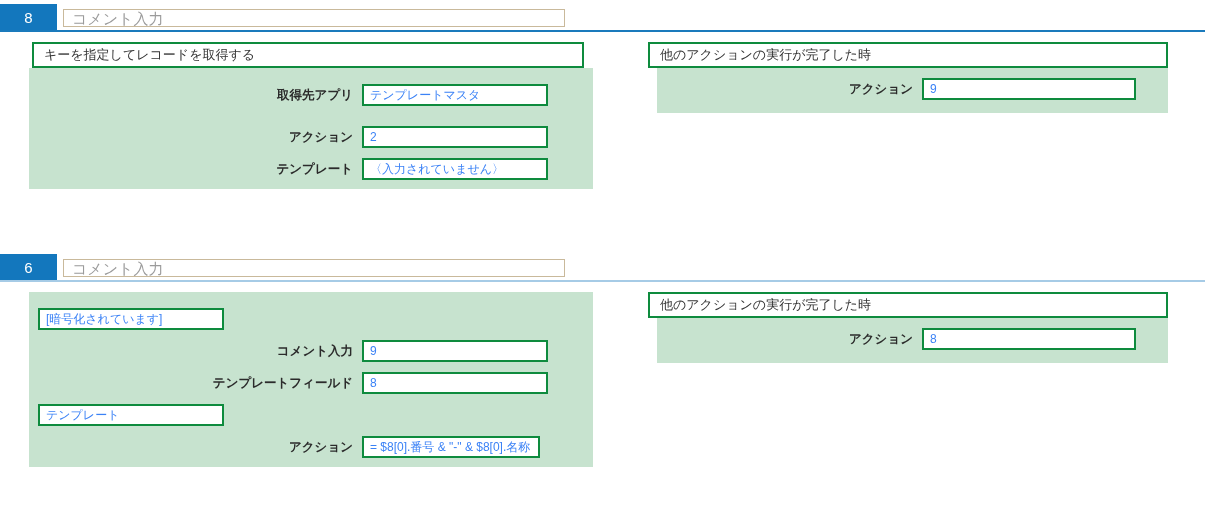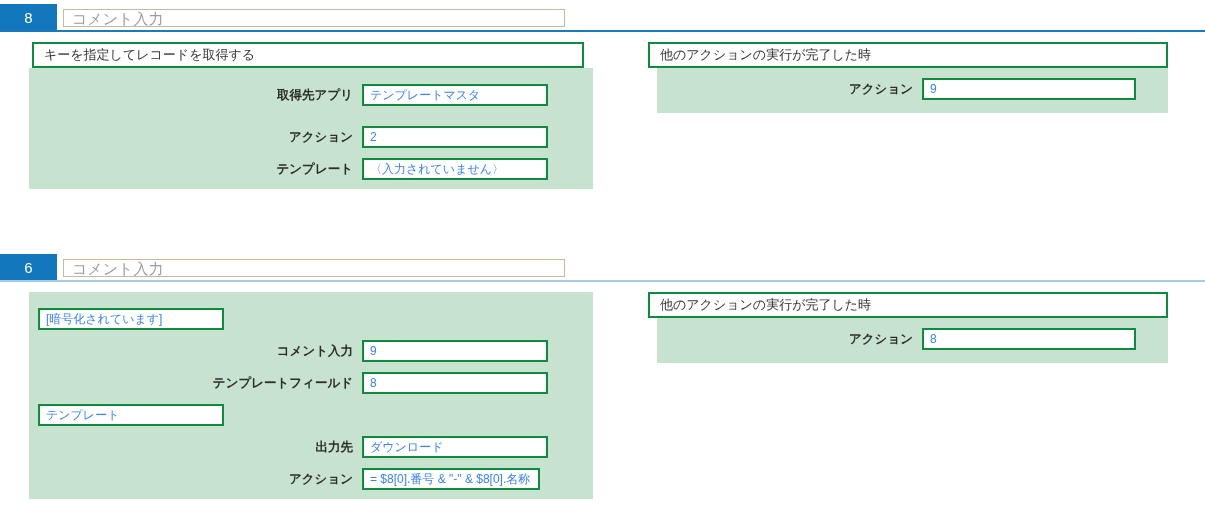--- a/index.html
+++ b/index.html
@@ -116,24 +116,20 @@
           <input class="field-input" value="9" style="">
         </div>
         <div class="row">
           <span class="field-label">テンプレートフィールド</span>
           <input class="field-input" value="8" style="">
         </div>
         <div class="row">
           <input class="field-input" value="テンプレート" style="">
         </div>
         <div class="row">
-          <span class="field-label">出力先</span>
-          <input class="field-input" value="ダウンロード" style="">
-        </div>
-        <div class="row">
           <span class="field-label">アクション</span>
           <input class="field-input narrow" value="= $8[0].番号 &amp; &quot;-&quot; &amp; $8[0].名称" style="">
         </div>
       </div>
     </div>
 
     <div class="panel trigger-panel">
       <div class="panel-title">他のアクションの実行が完了した時</div>
       <div class="panel-body">
         <div class="row">

